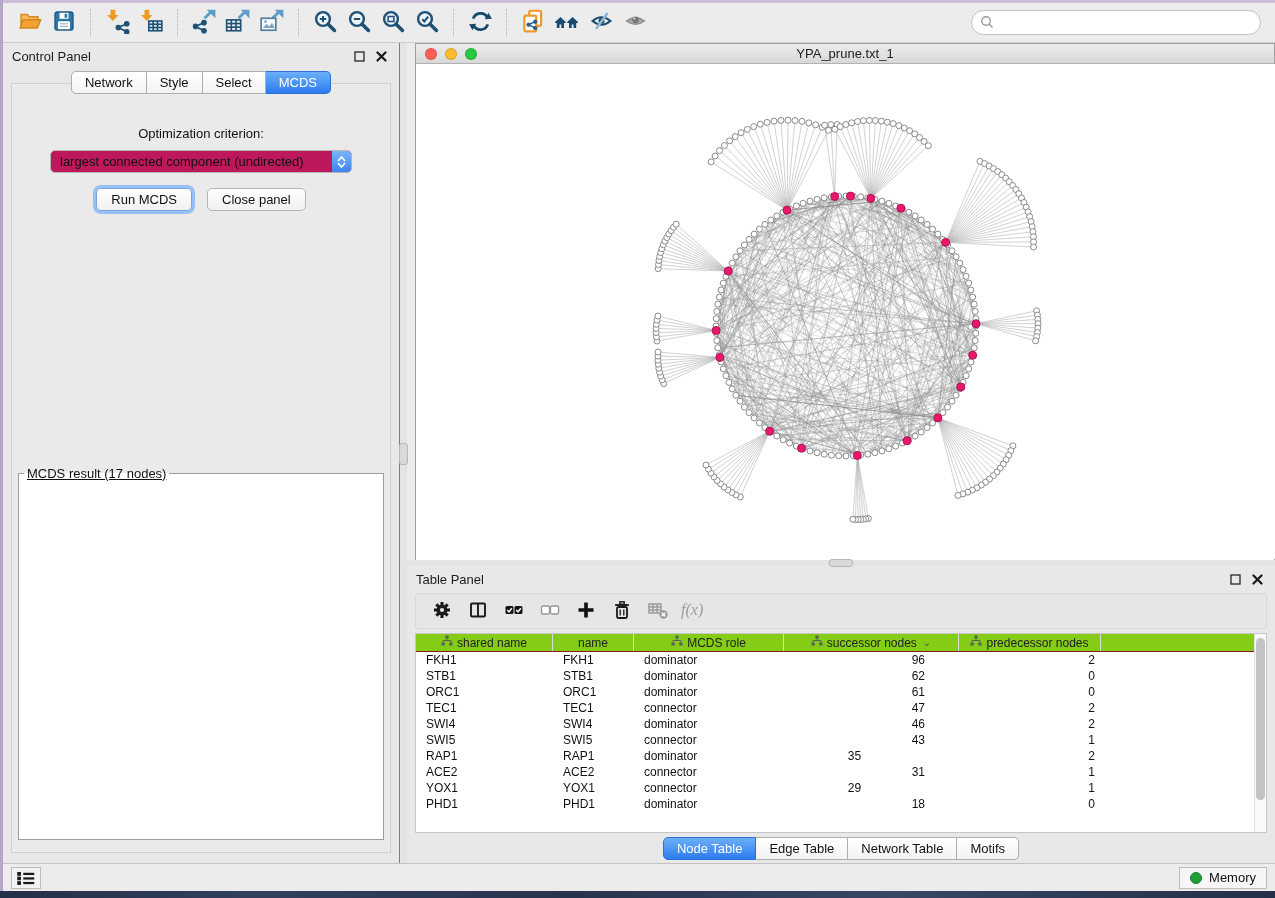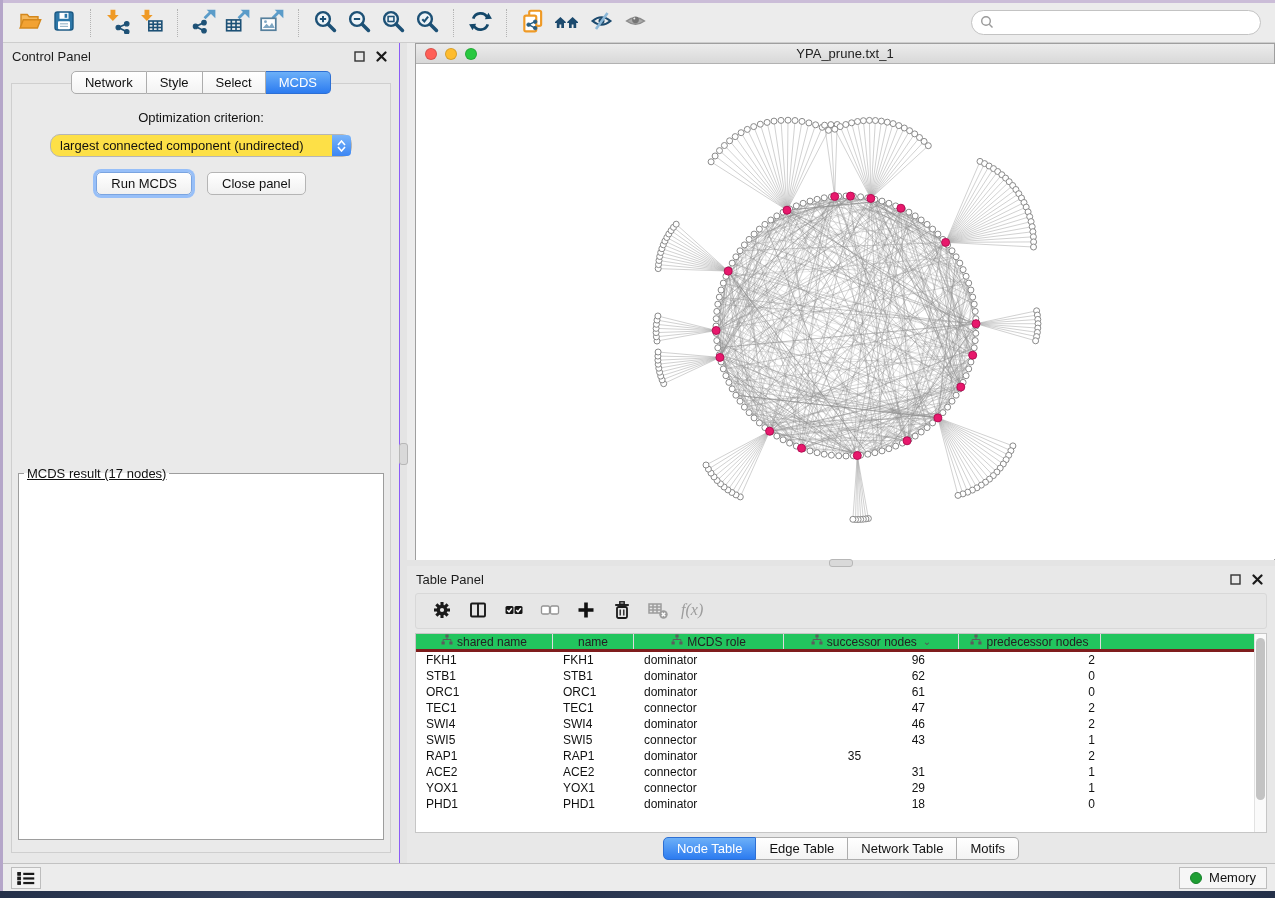--- a/index.html
+++ b/index.html
@@ -37,23 +37,23 @@
   .seg{display:inline-flex;}
   .seg .seg-btn{font-size:13px;color:#111;padding:3px 13px;background:linear-gradient(#ffffff,#f3f3f3);
     border:1px solid #adadad;border-left-width:0;cursor:default;white-space:nowrap;}
   .seg .seg-btn:first-child{border-left-width:1px;border-radius:5px 0 0 5px;}
   .seg .seg-btn:last-child{border-radius:0 5px 5px 0;}
   .seg .seg-btn.sel{background:linear-gradient(#6cb0f8,#2c7bf0);color:#fff;border-color:#2d6fd3;}
   .cp-tabs{display:flex;justify-content:center;margin:2px 0 0;position:relative;z-index:2;flex:0 0 auto;}
 
   .cp-content{flex:1;margin:-11px 8px 10px;border:1px solid #cfcfcf;background:#eaeaea;
     display:flex;flex-direction:column;padding-top:24px;min-height:0;}
-  .opt-label{text-align:center;font-size:13px;color:#111;margin-top:2px;}
-  .mac-select{display:flex;align-items:center;height:23px;margin:9px 38px 0;background:#fde047;border:1px solid #b6b6b6;
-    border-radius:10px;font-size:13px;color:#111;padding-left:9px;position:relative;cursor:default;}
+  .opt-label{text-align:center;font-size:13px;color:#111;margin-top:18px;}
+  .mac-select{display:flex;align-items:center;height:23px;margin:9px 38px 0;background:#be185d;border:1px solid #b6b6b6;
+    border-radius:5px;font-size:13px;color:#111;padding-left:9px;position:relative;cursor:default;}
   .mac-select .sel-text{flex:1;white-space:nowrap;overflow:hidden;}
   .mac-select .stepper{width:19px;height:21px;border-radius:0 4px 4px 0;background:linear-gradient(#7ab5fa,#3c86f3);
     display:flex;flex-direction:column;align-items:center;justify-content:center;color:#fff;}
   .stepper svg{display:block;}
   .btn-row{display:flex;justify-content:center;gap:15px;margin-top:15px;}
   .mac-btn{font-size:13px;color:#111;padding:3px 14px;background:linear-gradient(#ffffff,#f0f0f0);
     border:1px solid #b5b5b5;border-radius:5px;cursor:default;}
   .mac-btn.focused{box-shadow:0 0 0 3px rgba(106,168,255,.65);border-color:#7aa4e0;}
   .cp-flex-spacer{flex:1;}
 
@@ -78,21 +78,21 @@
   .net-title{font-size:13px;color:#222;}
   .net-canvas{flex:1;background:#fff;position:relative;}
   .net-canvas svg{display:block;}
 
   
   .table-panel{flex:1;background:#e8e8e8;display:flex;flex-direction:column;min-height:0;}
   .tp-toolbar{height:36px;margin:1px 8px 2px;border:1px solid #d8d8d8;border-radius:3px;background:#e6e6e6;
     display:flex;align-items:center;padding:0 8px;flex:0 0 auto;}
   .tp-btn{width:36px;height:30px;display:flex;align-items:center;justify-content:center;background:none;border:none;}
   .table-wrap{margin:2px 8px 0;background:#fff;border:1px solid #c6c6c6;flex:1;position:relative;overflow:hidden;}
-  .thead{display:flex;height:18px;background:#22c55e;border-bottom:3px solid #7f1d1d;}
+  .thead{display:flex;height:18px;background:#84cc16;border-bottom:1px solid #7f1d1d;}
   .th{display:flex;align-items:center;justify-content:center;gap:4px;font-size:12px;color:#222;
     border-right:1px solid #dcdcdc;height:100%;cursor:default;}
   .th .sort{font-size:10px;color:#555;margin-left:2px;}
   .th-fill{flex:1;border-right:none;}
   .tr{display:flex;height:16px;align-items:center;}
   .td{font-size:12px;color:#111;white-space:nowrap;overflow:hidden;}
   .td.left{padding-left:10px;text-align:left;}
   .td.right{text-align:right;}
   .tbl-scroll{position:absolute;top:0;right:0;bottom:0;width:12px;background:#fafafa;border-left:1px solid #e2e2e2;}
   .tbl-thumb{position:absolute;top:4px;right:1.5px;width:9px;height:82%;border-radius:5px;background:#c3c3c3;}
@@ -1438,21 +1438,21 @@
                 <div class="td left" style="width: 137px;">ACE2</div>
                 <div class="td left" style="width: 81px;">ACE2</div>
                 <div class="td left" style="width: 150px;">connector</div>
                 <div class="td right" style="width: 175px; padding-right: 34px;">31</div>
                 <div class="td right" style="width: 142px; padding-right: 6px;">1</div>
               </div>
               <div class="tr">
                 <div class="td left" style="width: 137px;">YOX1</div>
                 <div class="td left" style="width: 81px;">YOX1</div>
                 <div class="td left" style="width: 150px;">connector</div>
-                <div class="td right" style="width: 175px; padding-right: 34px;">29</div>
+                <div class="td right" style="width: 175px; padding-right: 34px; text-align: center;">29</div>
                 <div class="td right" style="width: 142px; padding-right: 6px;">1</div>
               </div>
               <div class="tr">
                 <div class="td left" style="width: 137px;">PHD1</div>
                 <div class="td left" style="width: 81px;">PHD1</div>
                 <div class="td left" style="width: 150px;">dominator</div>
                 <div class="td right" style="width: 175px; padding-right: 34px;">18</div>
                 <div class="td right" style="width: 142px; padding-right: 6px;">0</div>
               </div>
             </div>

